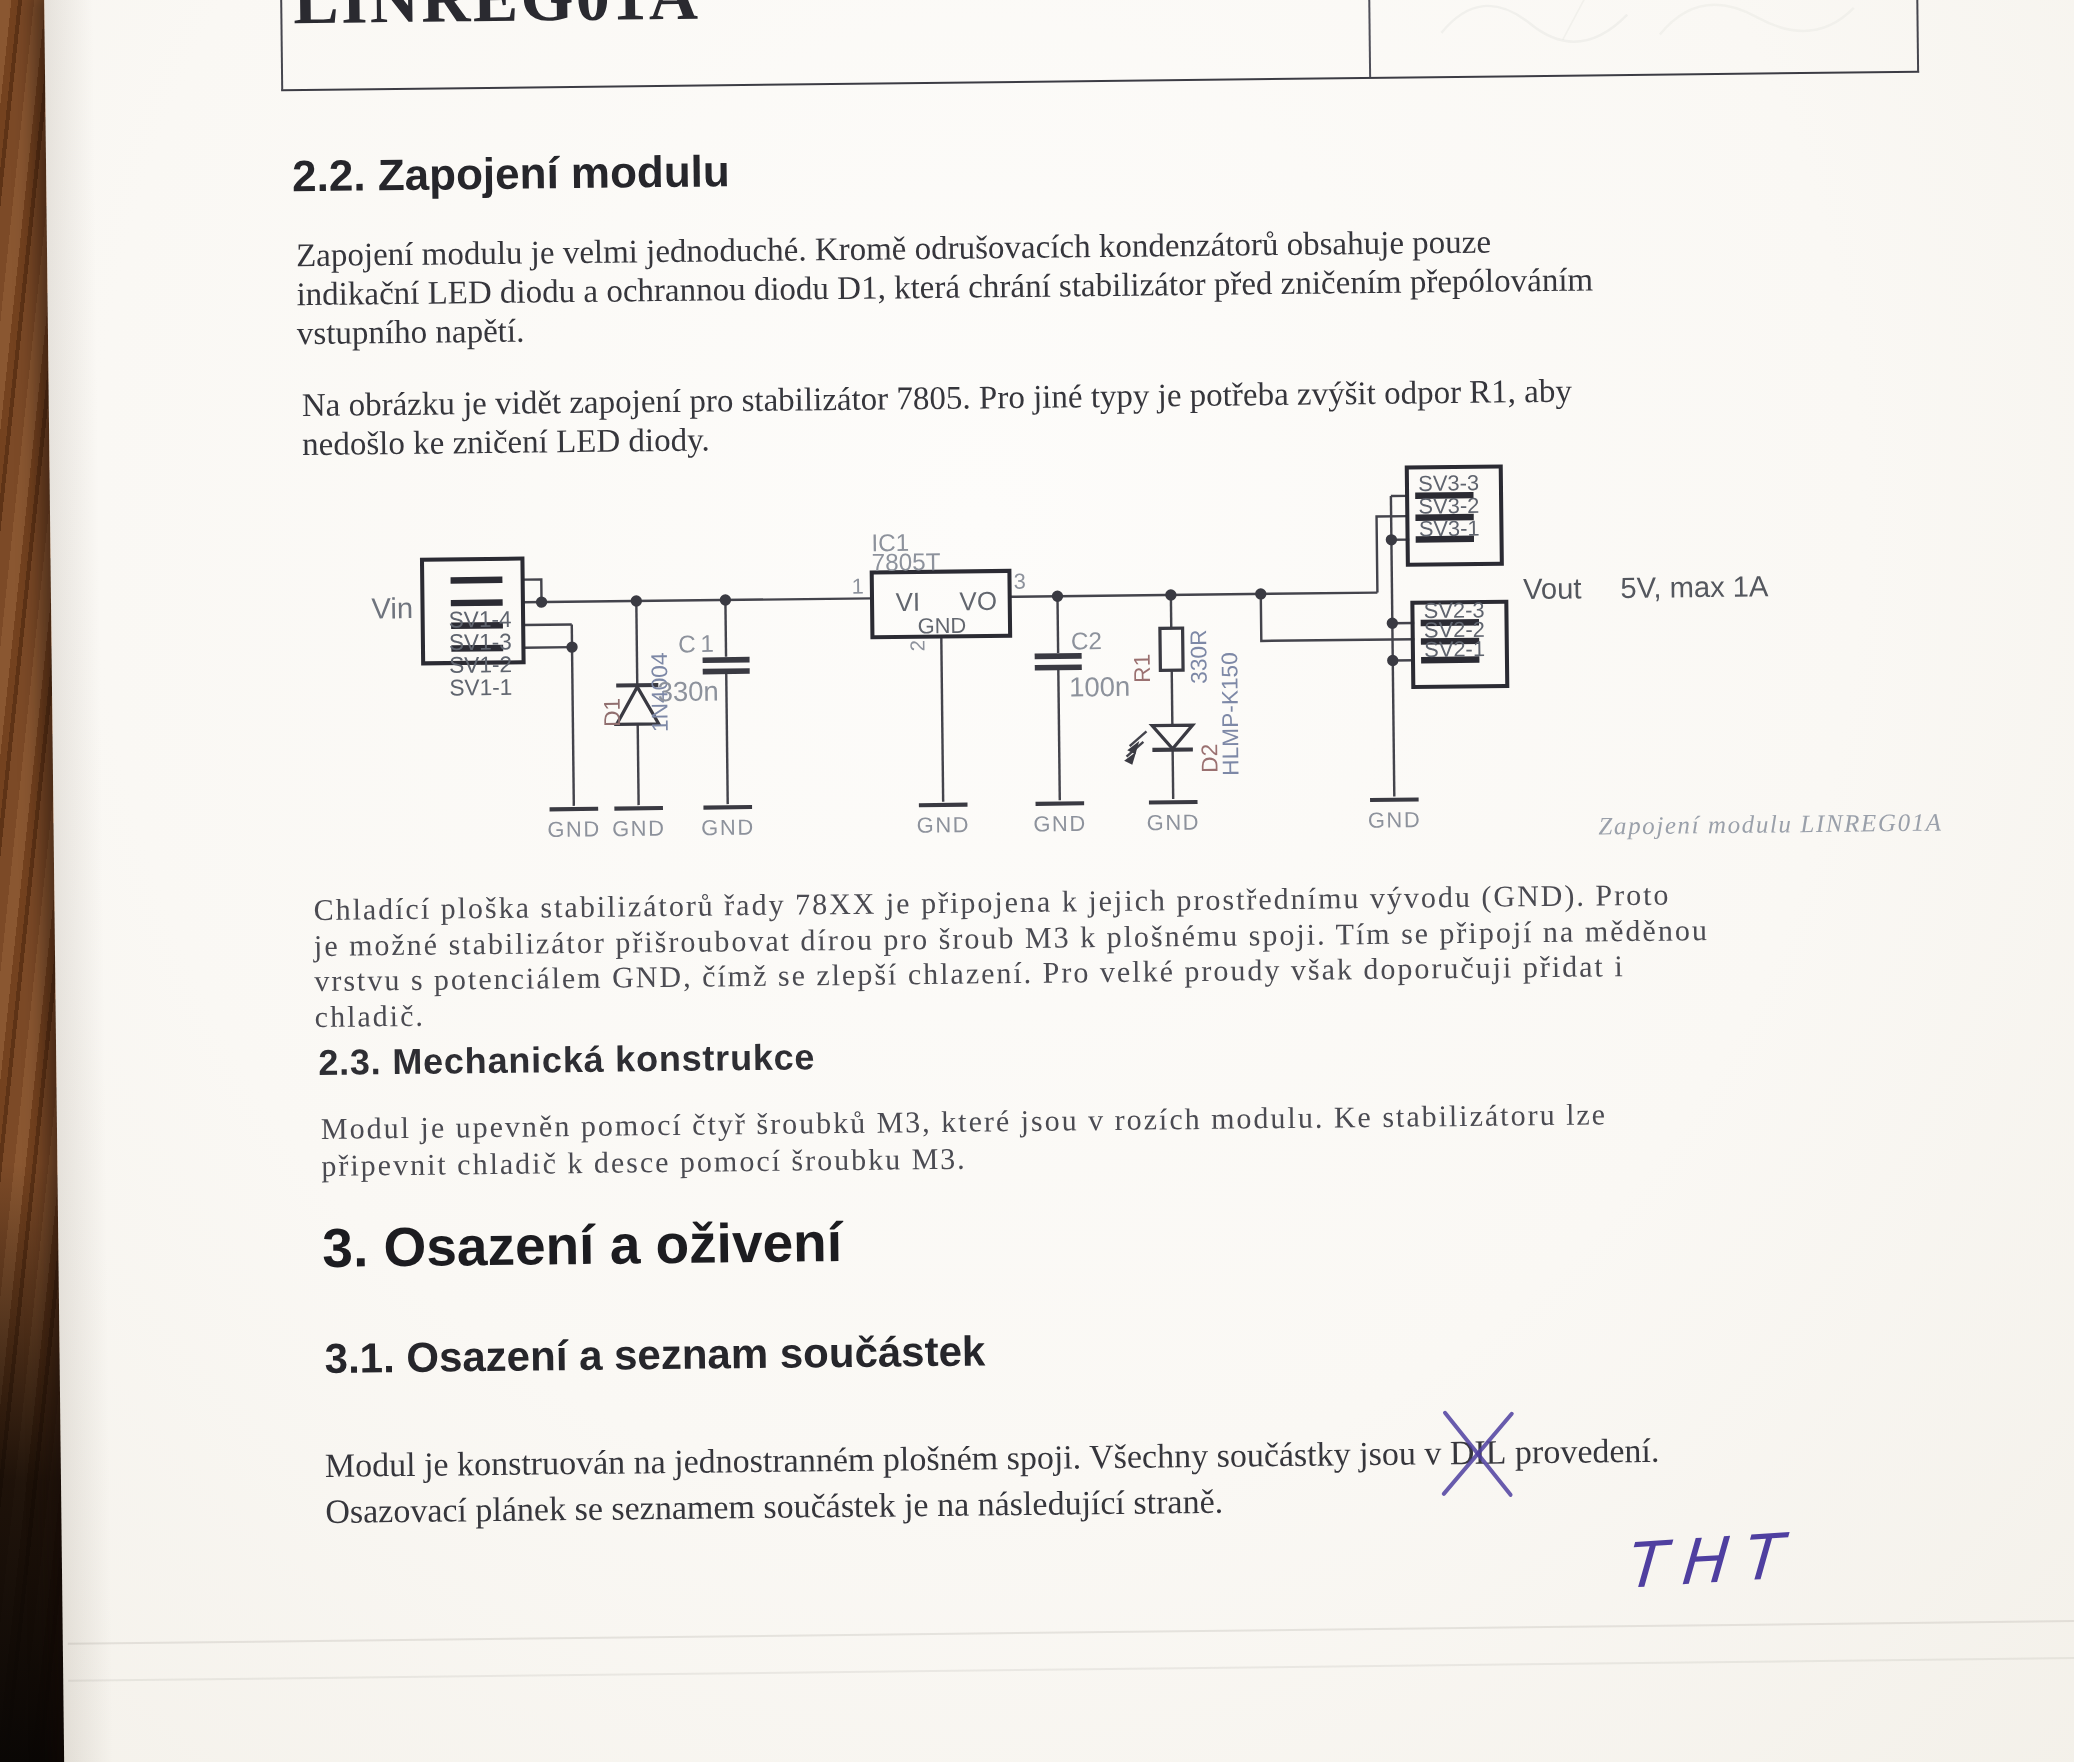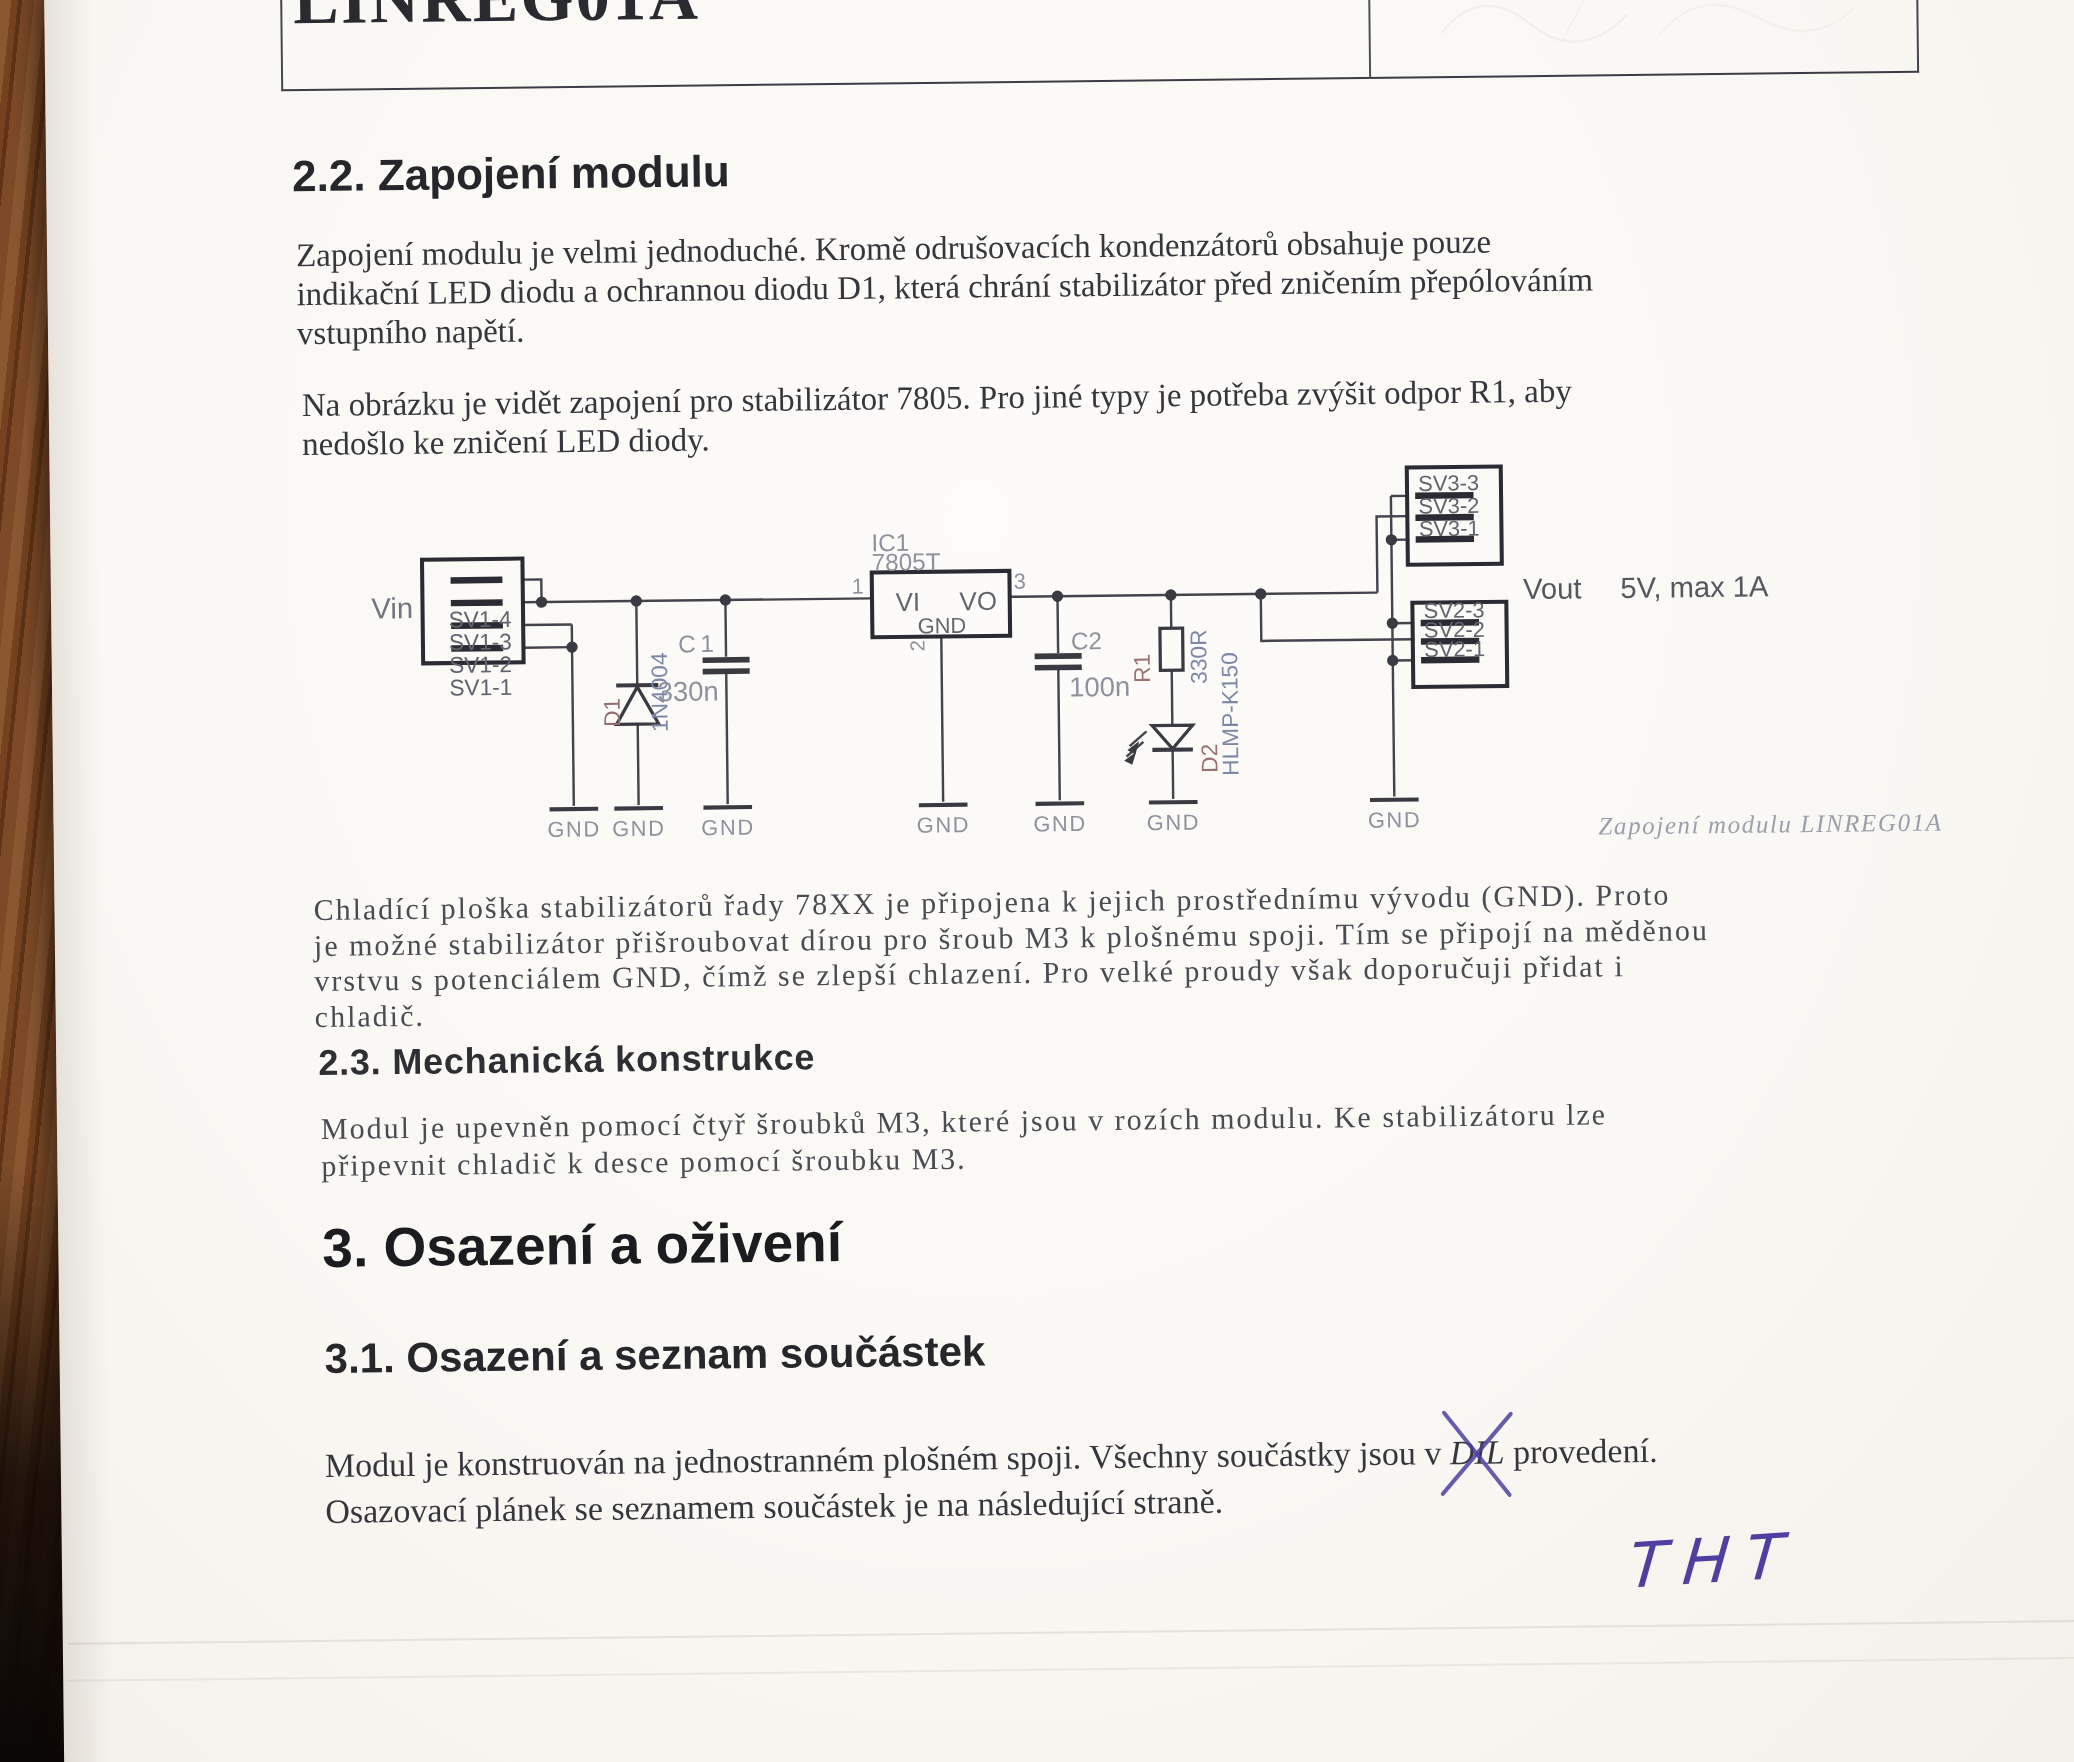--- a/index.html
+++ b/index.html
@@ -24,21 +24,21 @@
   .serif-line{font-family:"Liberation Serif", serif;color:#36363c;}
   .soft-line{font-family:"Liberation Serif", serif;color:#4b4b52;letter-spacing:2px;}
   .header-box{position:absolute;left:280px;top:-24px;width:1634px;height:116px;
     border-left:2.4px solid #46464e;border-right:2.4px solid #46464e;border-bottom:2.4px solid #3c3c44;}
   .header-divider{position:absolute;left:1086px;top:0;bottom:0;border-left:2.4px solid #50505a;}
   .page-title{position:absolute;left:293px;top:-36px;font-family:"Liberation Serif", serif;
     font-weight:bold;font-size:68px;letter-spacing:2.4px;color:#2a2a30;}
   .caption{position:absolute;left:1410px;top:830px;width:523px;text-align:right;
     font-family:"Liberation Serif", serif;font-style:italic;font-size:25px;
     color:#9aa0aa;letter-spacing:1.6px;}
-  .crossed{position:relative;display:inline-block;font-style:italic;}
+  .crossed{position:relative;display:inline-block;}
   .xline{position:absolute;left:50%;top:52%;width:109px;height:4px;background:#4f3fa0;
     border-radius:2.4px;opacity:.85;}
   .x1{transform:translate(-50%,-50%) rotate(52deg);}
   .x2{transform:translate(-50%,-50%) rotate(-49deg);}
   .tht{position:absolute;left:1611px;top:1543px;font-family:"DejaVu Sans", sans-serif;
     font-style:italic;font-size:62px;letter-spacing:16px;color:#4f3fa0;
     transform:rotate(-3deg) skewX(-9deg);}
   .crease{position:absolute;left:49px;right:0;height:2.4px;background:rgba(90,85,75,.12);}
   .crease2{position:absolute;left:49px;right:0;height:1.6px;background:rgba(90,85,75,.09);}
   svg text{font-family:"Liberation Sans", sans-serif;}

